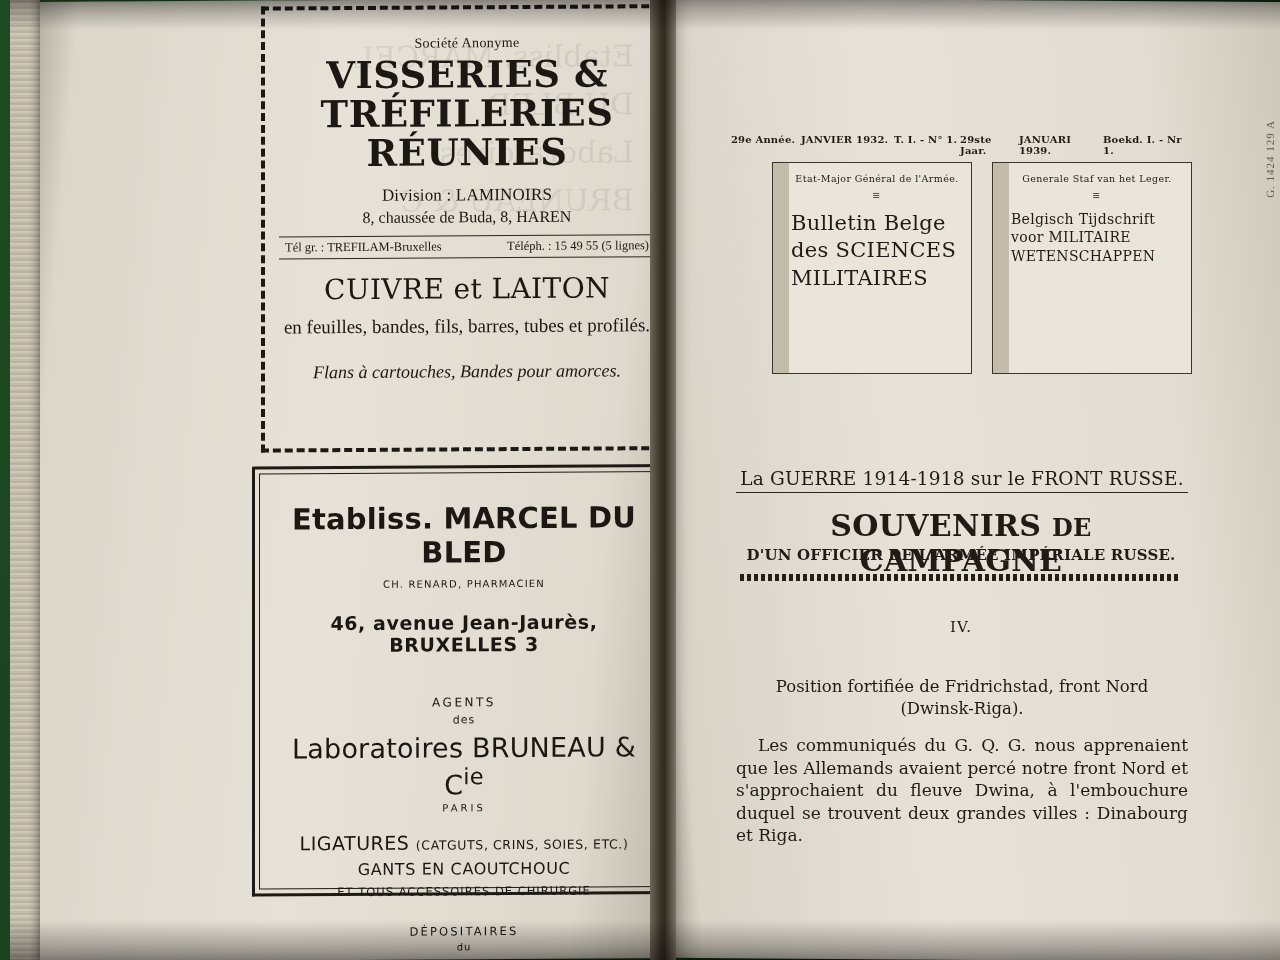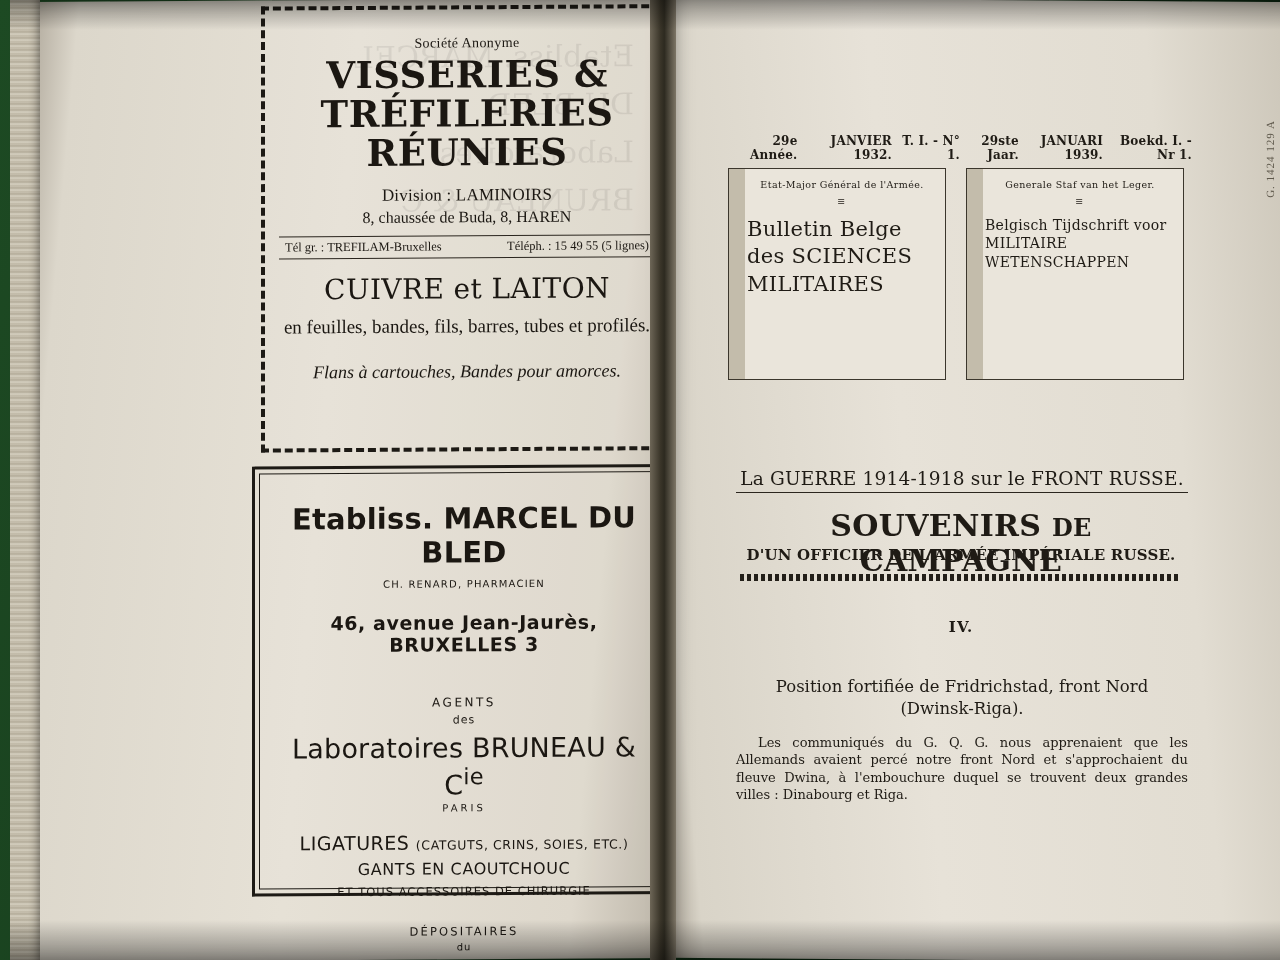--- a/index.html
+++ b/index.html
@@ -268,34 +268,34 @@
   }
 
   .masthead {
     left: 718px;
     top: 134px;
     width: 464px;
   }
   .mast-line {
     display: flex;
     font-family: "DejaVu Serif", serif;
-    font-size: 12px;
+    font-size: 10px;
     font-weight: bold;
     letter-spacing: .2px;
     margin-bottom: 6px;
-    text-align: right;
   }
   .mast-line .half {
     width: 50%;
     display: flex;
     justify-content: space-around;
   }
   .mast-boxes {
     display: flex;
     gap: 20px;
+    margin-left: 44px;
   }
   .mast-box {
     width: 218px;
     height: 212px;
     border: 1.5px solid #3b362c;
     background: linear-gradient(90deg,#c3bcab 0 16px,#eae5db 16px);
     box-sizing: border-box;
     padding: 10px 8px 0 18px;
   }
   .mast-sub {
@@ -360,37 +360,36 @@
     background: repeating-linear-gradient(90deg,#231f19 0 4px, transparent 4px 7px);
   }
   .numeral {
     left: 716px;
     top: 618px;
     width: 470px;
     text-align: center;
     font-family: "DejaVu Serif", serif;
     font-size: 15px;
     letter-spacing: 1px;
-    font-weight: bold;
   }
   .subhead {
     left: 726px;
     top: 676px;
     width: 452px;
     text-align: center;
     font-family: "DejaVu Serif", serif;
     font-size: 16.5px;
     line-height: 1.35;
   }
   .para {
     position: absolute;
     width: 452px;
     left: 726px;
     font-family: "DejaVu Serif", serif;
-    font-size: 13px;
+    font-size: 17px;
     line-height: 1.33;
     text-align: justify;
     text-indent: 22px;
   }
   .para-1 { top: 734px; }
   .para-2 { top: 806px; }
 
   .corner-note {
     position: absolute;
     right: 18px;

